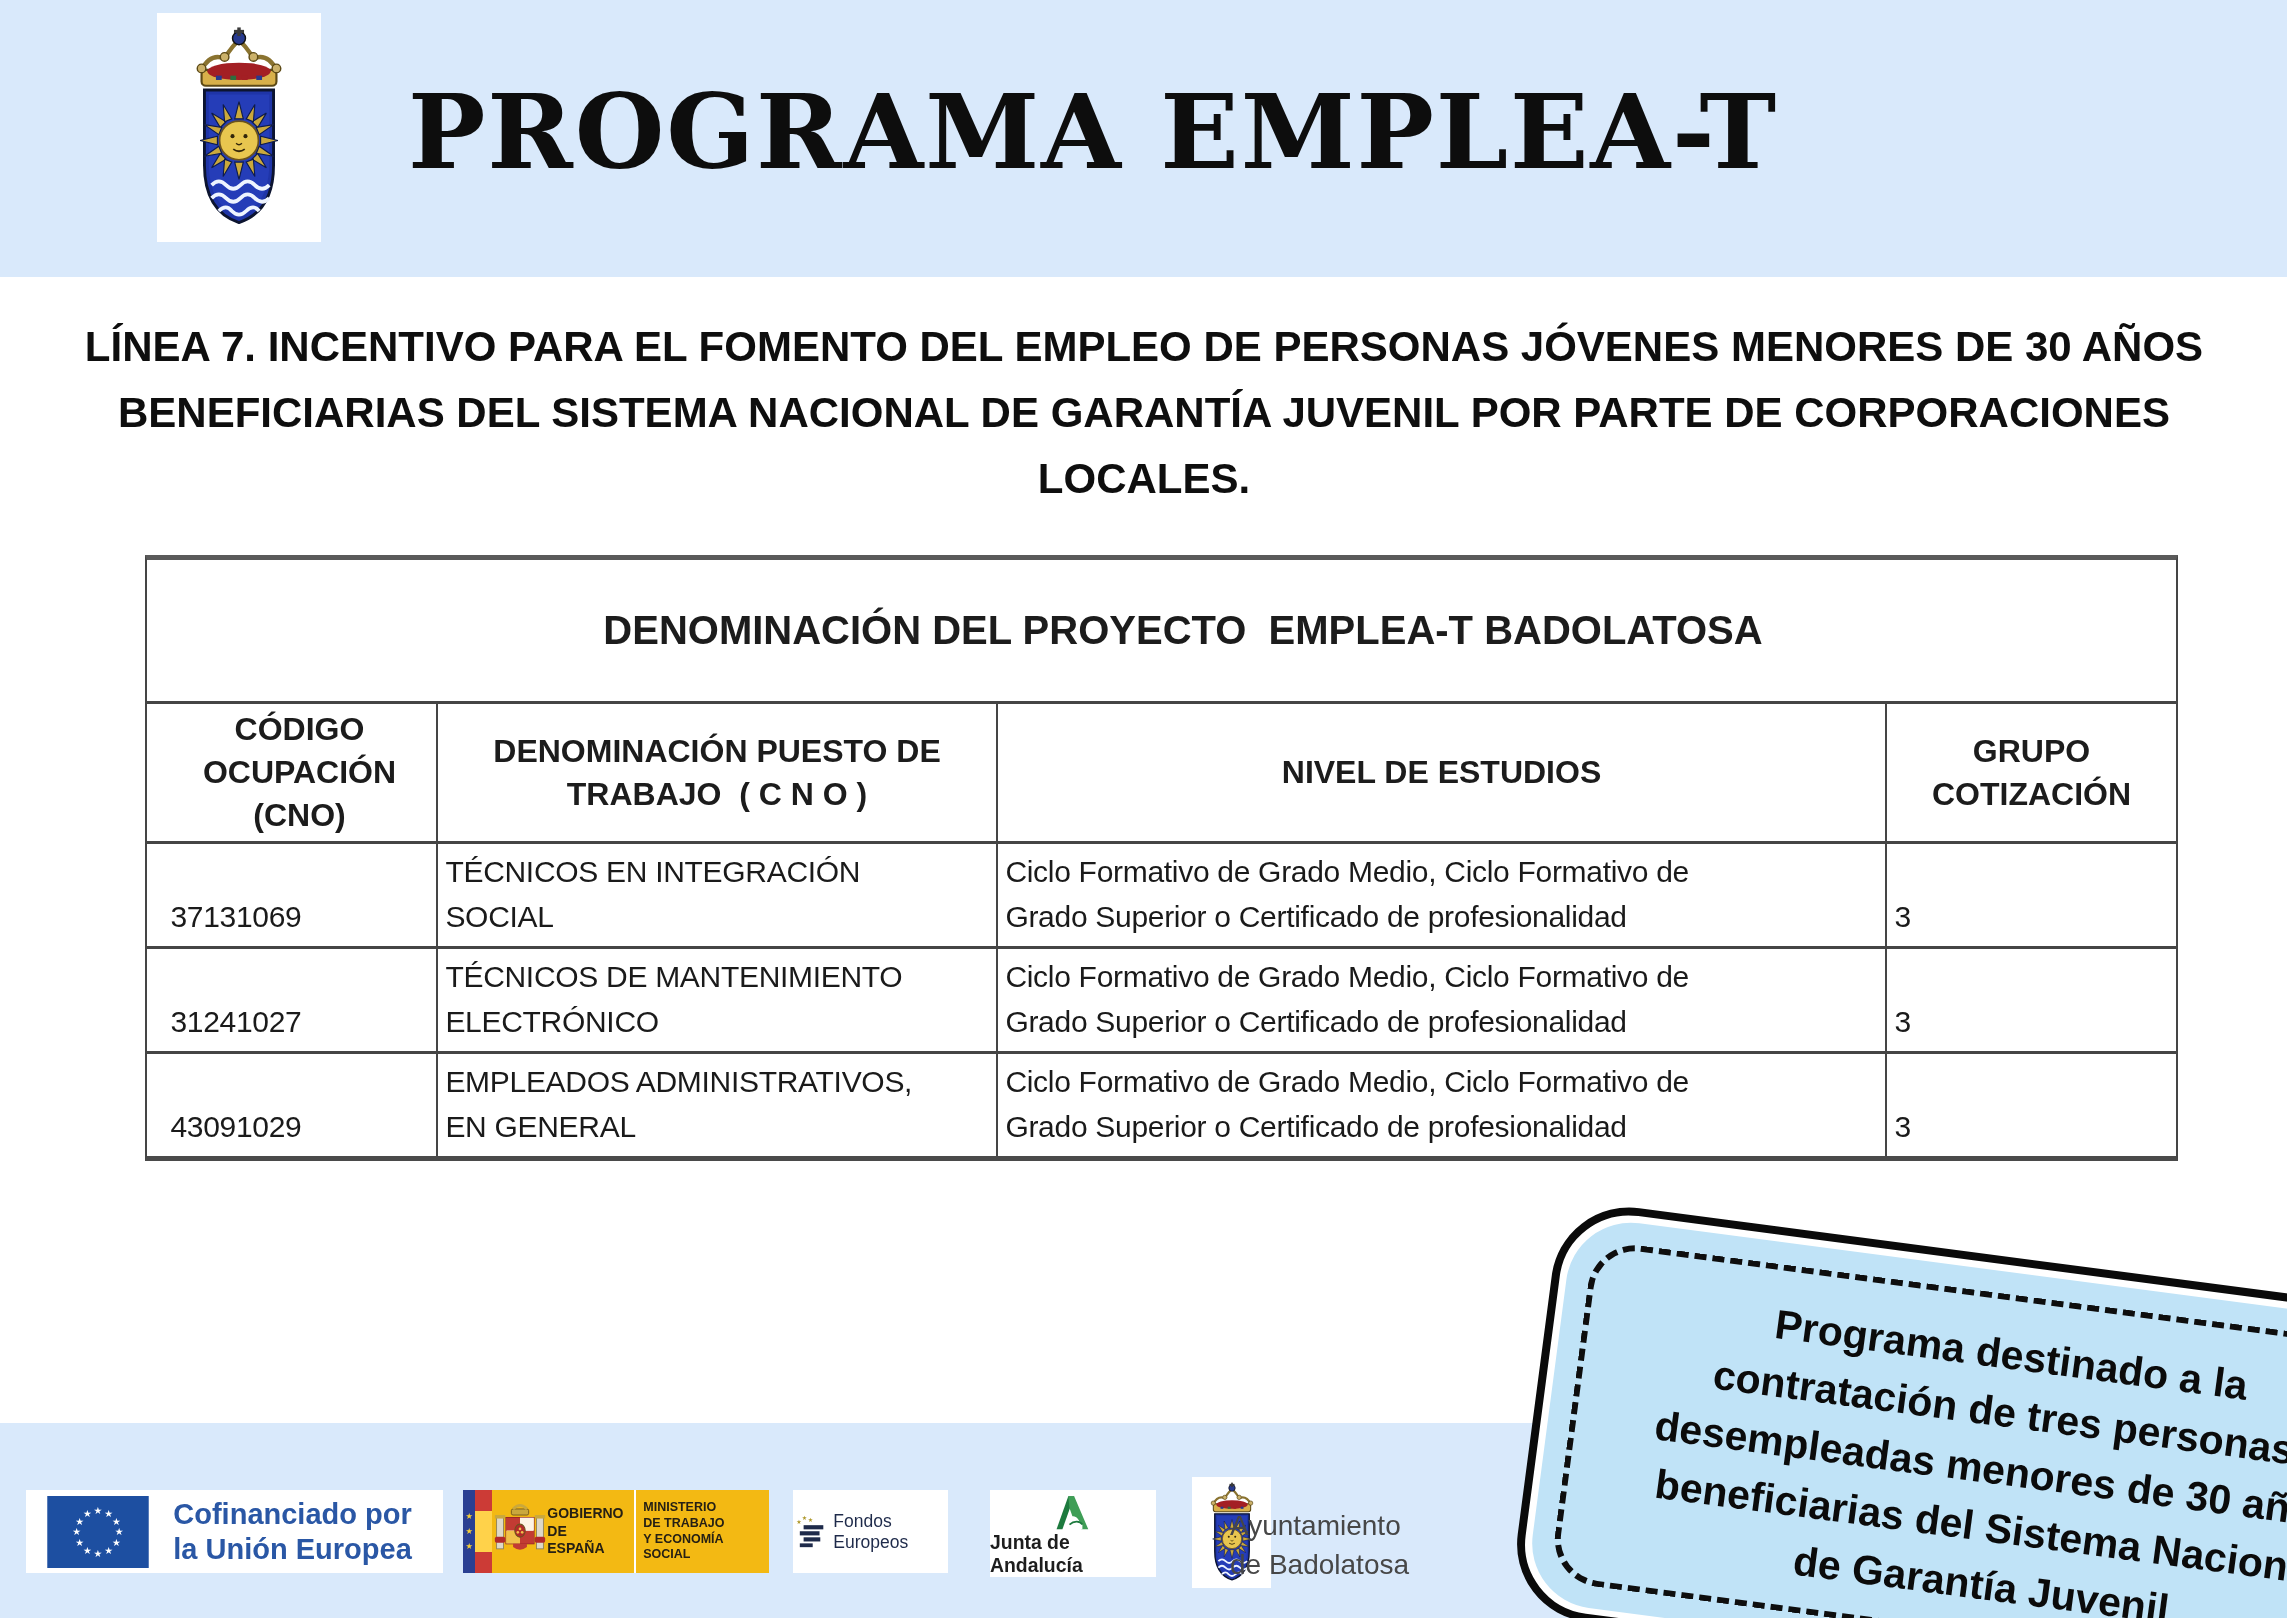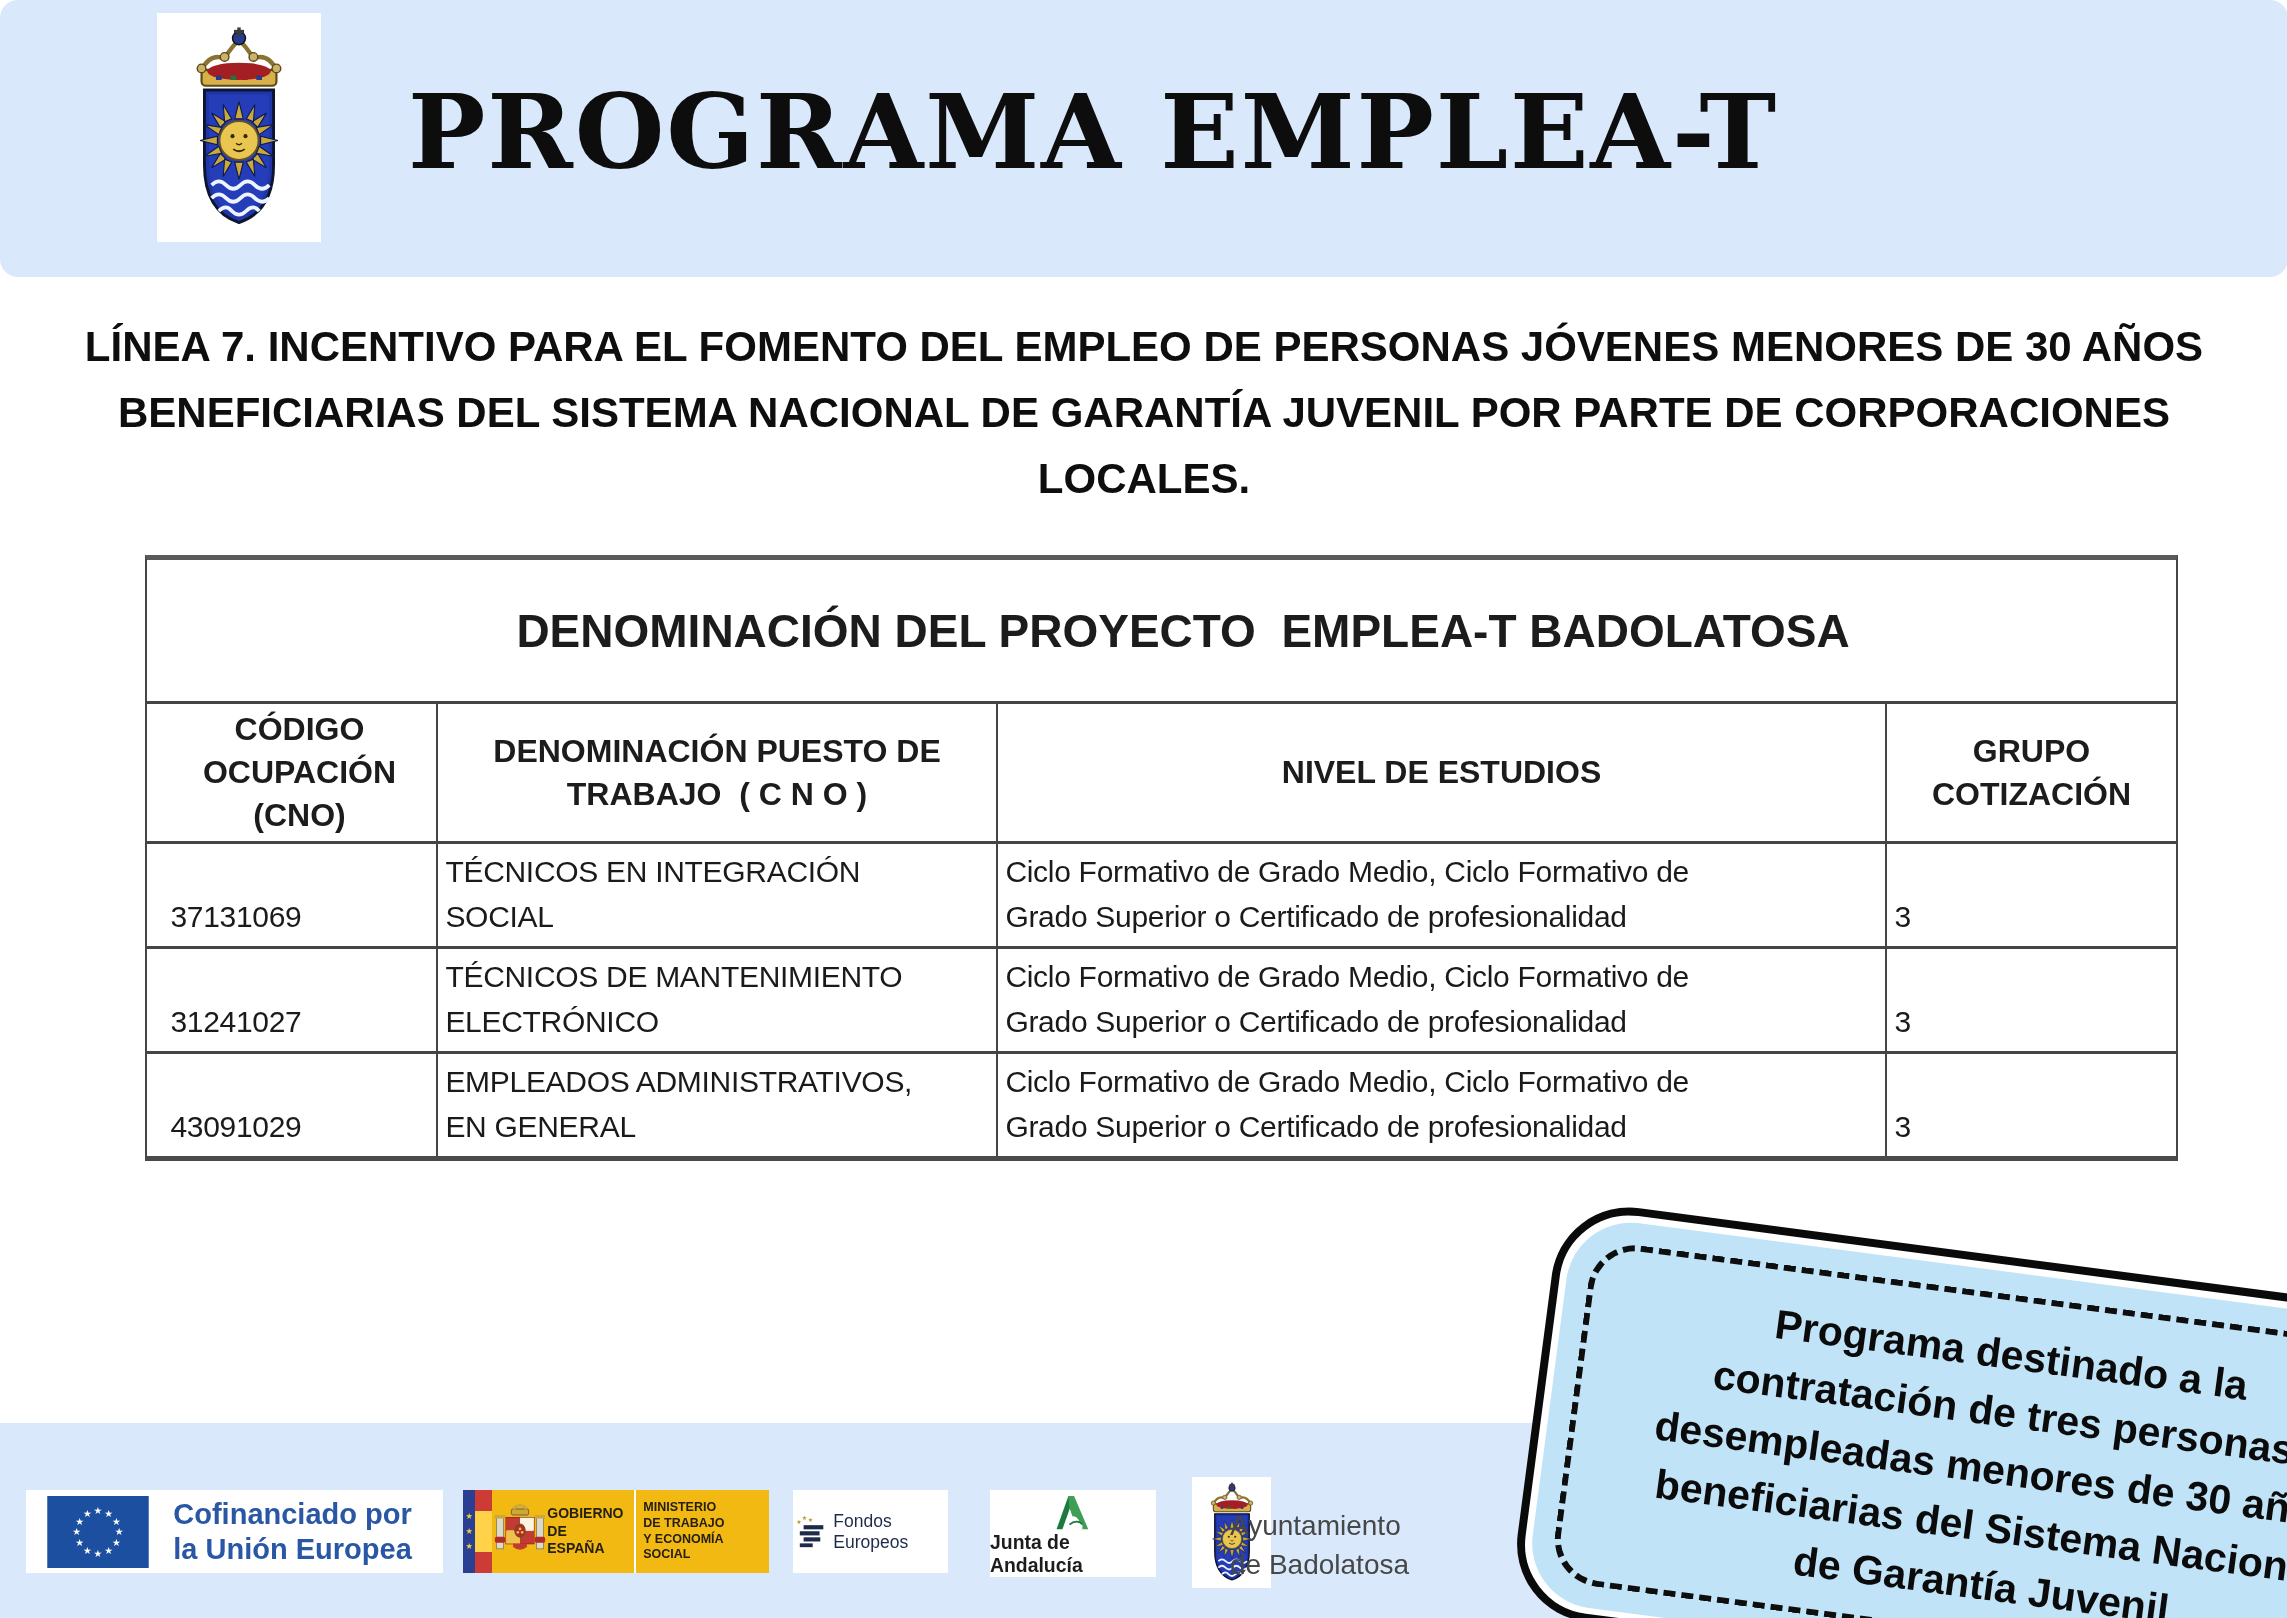--- a/index.html
+++ b/index.html
@@ -1,38 +1,38 @@
 <!DOCTYPE html>
 <html style="font-size:14.8px"><head>
 <meta charset="utf-8">
 <style>
   * { margin:0; padding:0; box-sizing:border-box; }
   html,body { width:2288px; height:1619px; overflow:hidden; }
   body { position:relative; background:#ffffff; font-family:"Liberation Sans", sans-serif; color:#111; }
 
   
-  .header-band { position:absolute; left:0; top:0; width:2288px; height:277px; background:#d9e9fb;border-radius:18px; }
+  .header-band { position:absolute; left:0; top:0; width:2288px; height:277px; background:#d9e9fb; }
   .crest-card { position:absolute; left:157px; top:13px; width:164px; height:229px; background:#ffffff;
                 display:flex; align-items:center; justify-content:center; }
   .main-title { position:absolute; left:286px; right:388px; top:39px; height:185px;
                 display:flex; align-items:center; justify-content:center;
                 font-family:"DejaVu Serif", serif; font-weight:bold; font-size:103px;
                 letter-spacing:1.8px; color:#0d0d0d; white-space:nowrap; }
 
   
   .heading { position:absolute; left:0; top:314px; width:2288px; text-align:center;
              font-weight:bold; font-size:42px; line-height:66px; color:#0e0e0e; }
   .heading div { white-space:nowrap; }
 
   
   .tbl { position:absolute; left:145px; top:555px; width:2033px;
          border:2.8px solid #454545; border-top:5.5px solid #5a5a5a; border-bottom:5.5px solid #4a4a4a;
          background:#fff; }
   .tbl-project { height:141px; display:flex; align-items:center; justify-content:center;
-                 font-weight:bold; font-size:46px; white-space:pre-wrap; color:#1c1c1c;margin-left:43px; }
+                 font-weight:bold; font-size:40px; white-space:pre-wrap; color:#1c1c1c;margin-left:43px; }
   .tbl-row { display:flex; border-top:3.7px solid #454545; }
   .tbl-row > div { border-left:2.8px solid #454545; }
   .tbl-row > div:first-child { border-left:none; }
   .c1 { width:273px;margin-left:16px; } .c2 { width:560px; } .c3 { width:889px; } .c4 { flex:1; }
   .tbl-head { height:140px; }
   .tbl-head > div { display:flex; align-items:center; justify-content:center; text-align:center;
                     font-weight:bold; font-size:32px; line-height:43px; white-space:pre-wrap; color:#1c1c1c; }
   .tbl-data { height:105px; }
   .tbl-data > div { display:flex; align-items:flex-end; padding:3.7px 9.2px 7.4px 7.4px;
                     font-size:30px; line-height:45px; white-space:pre-wrap; color:#1a1a1a;

